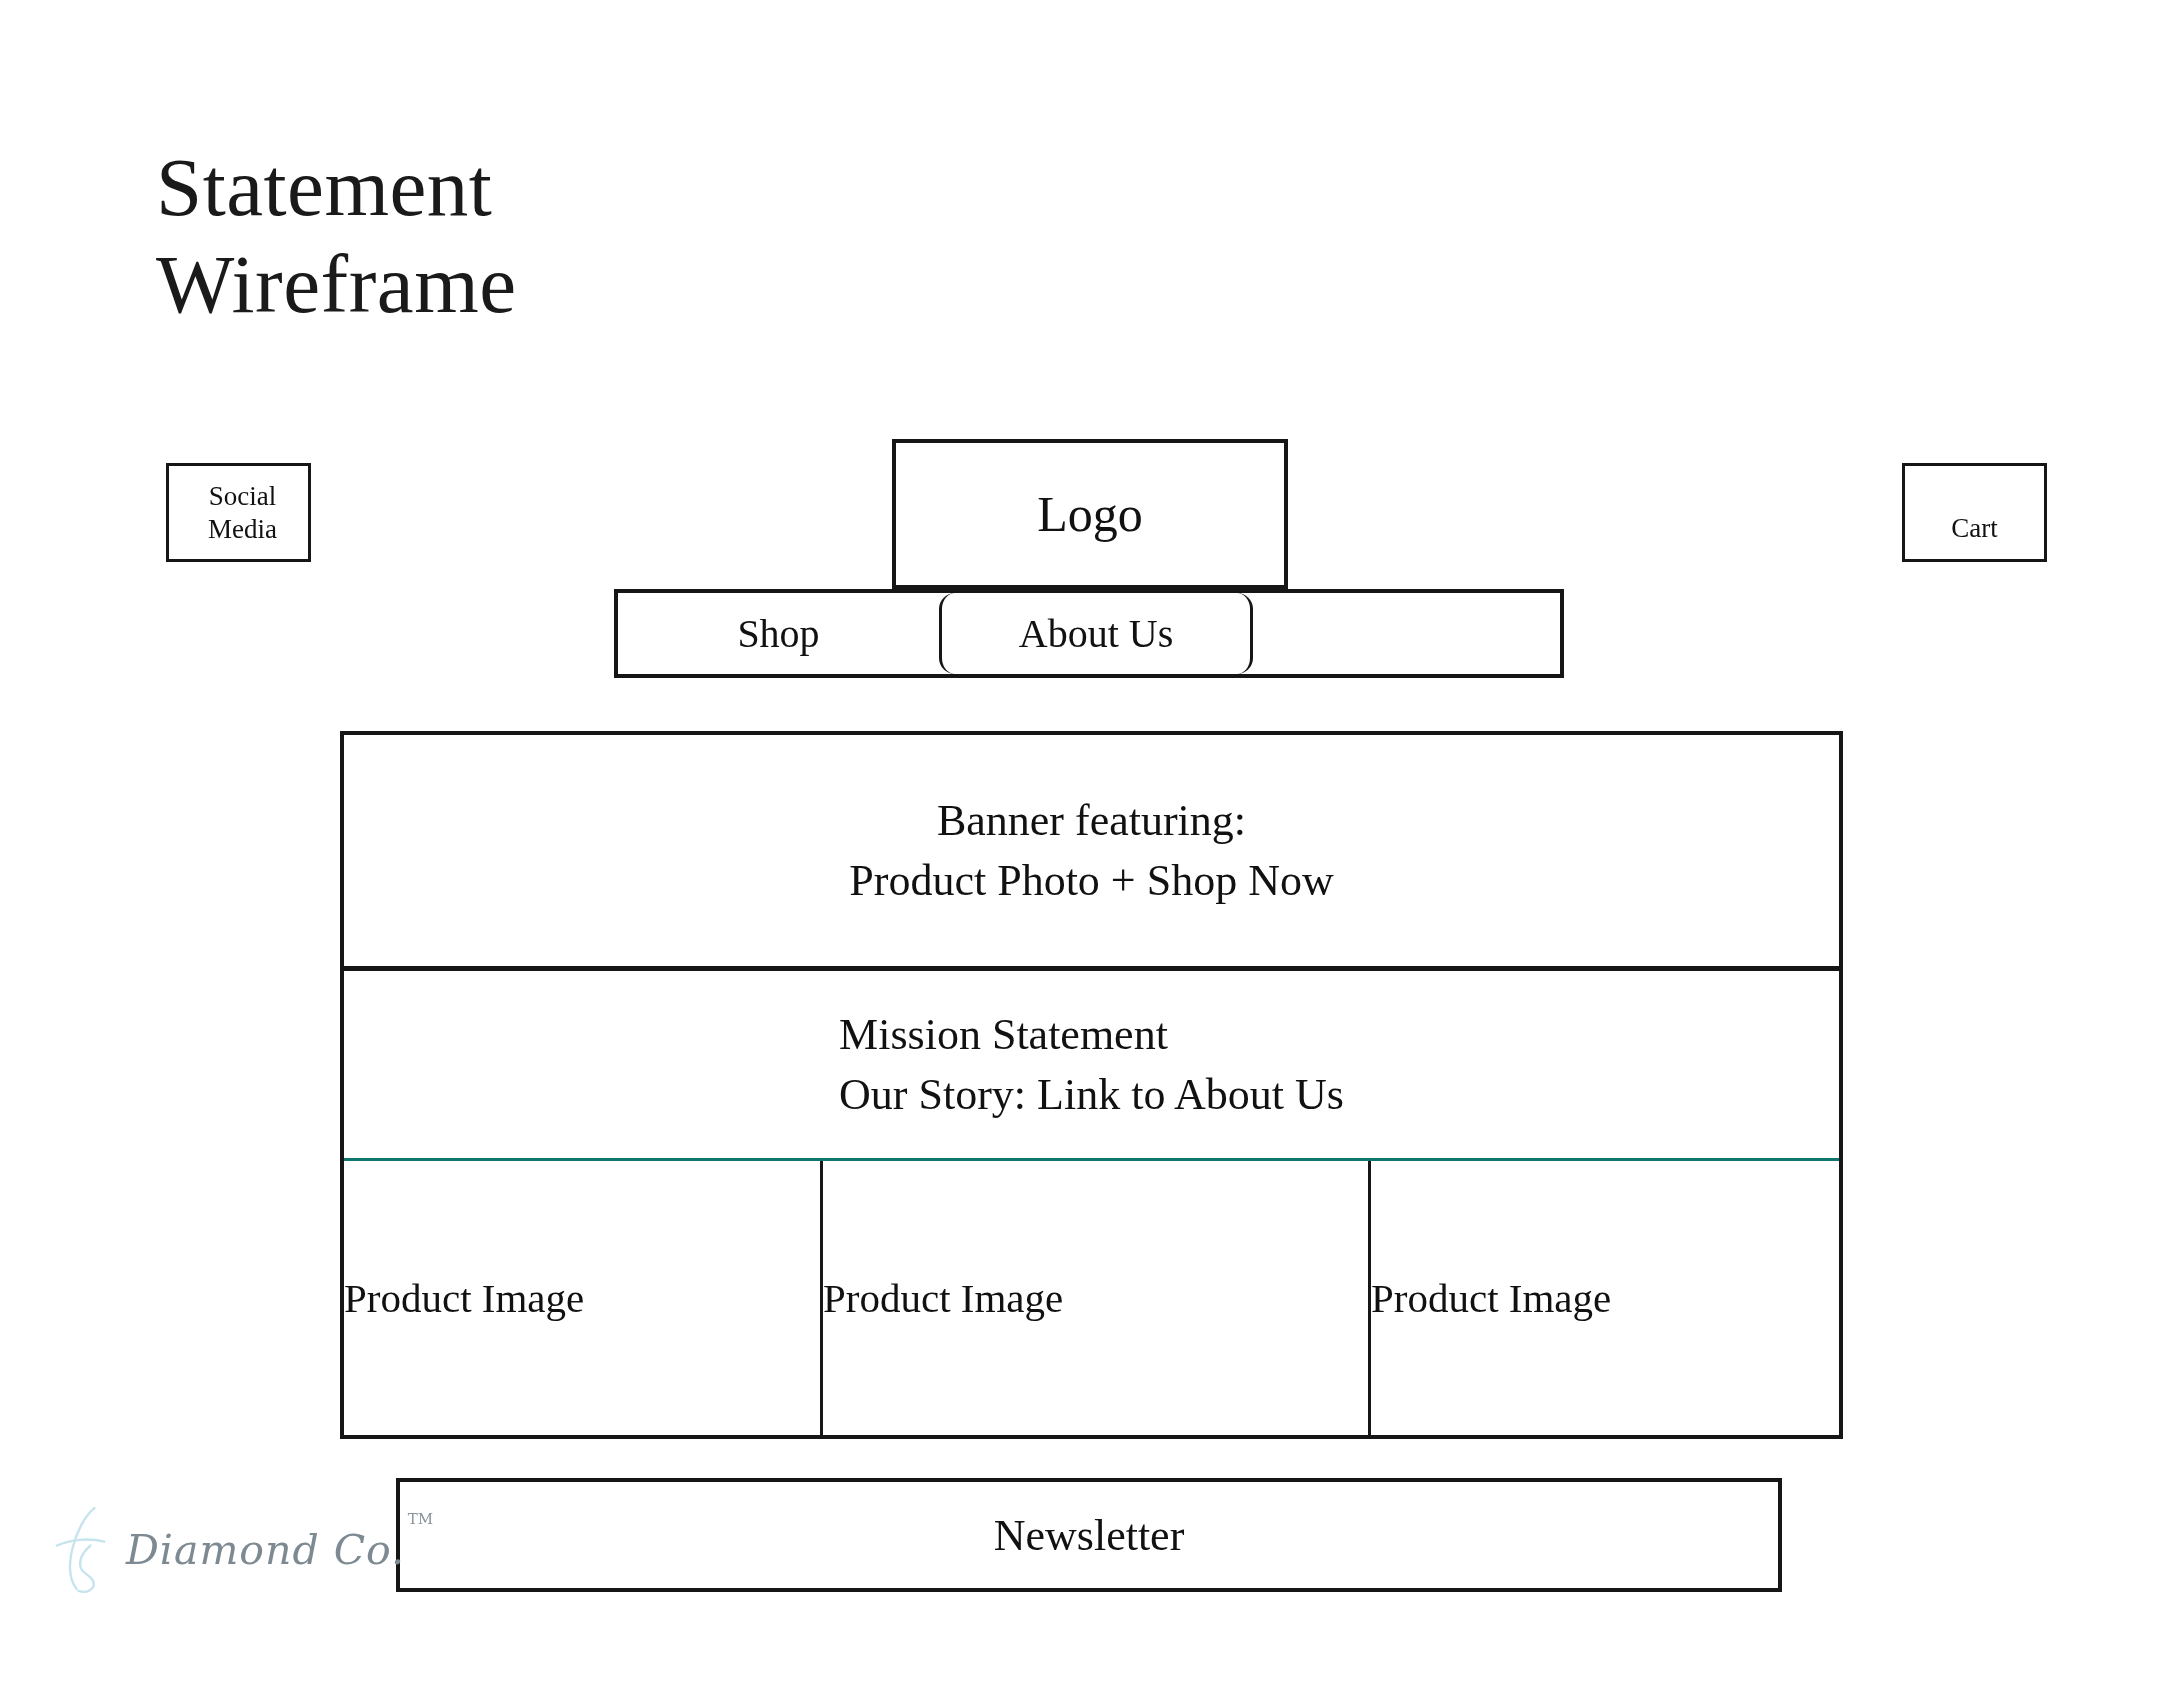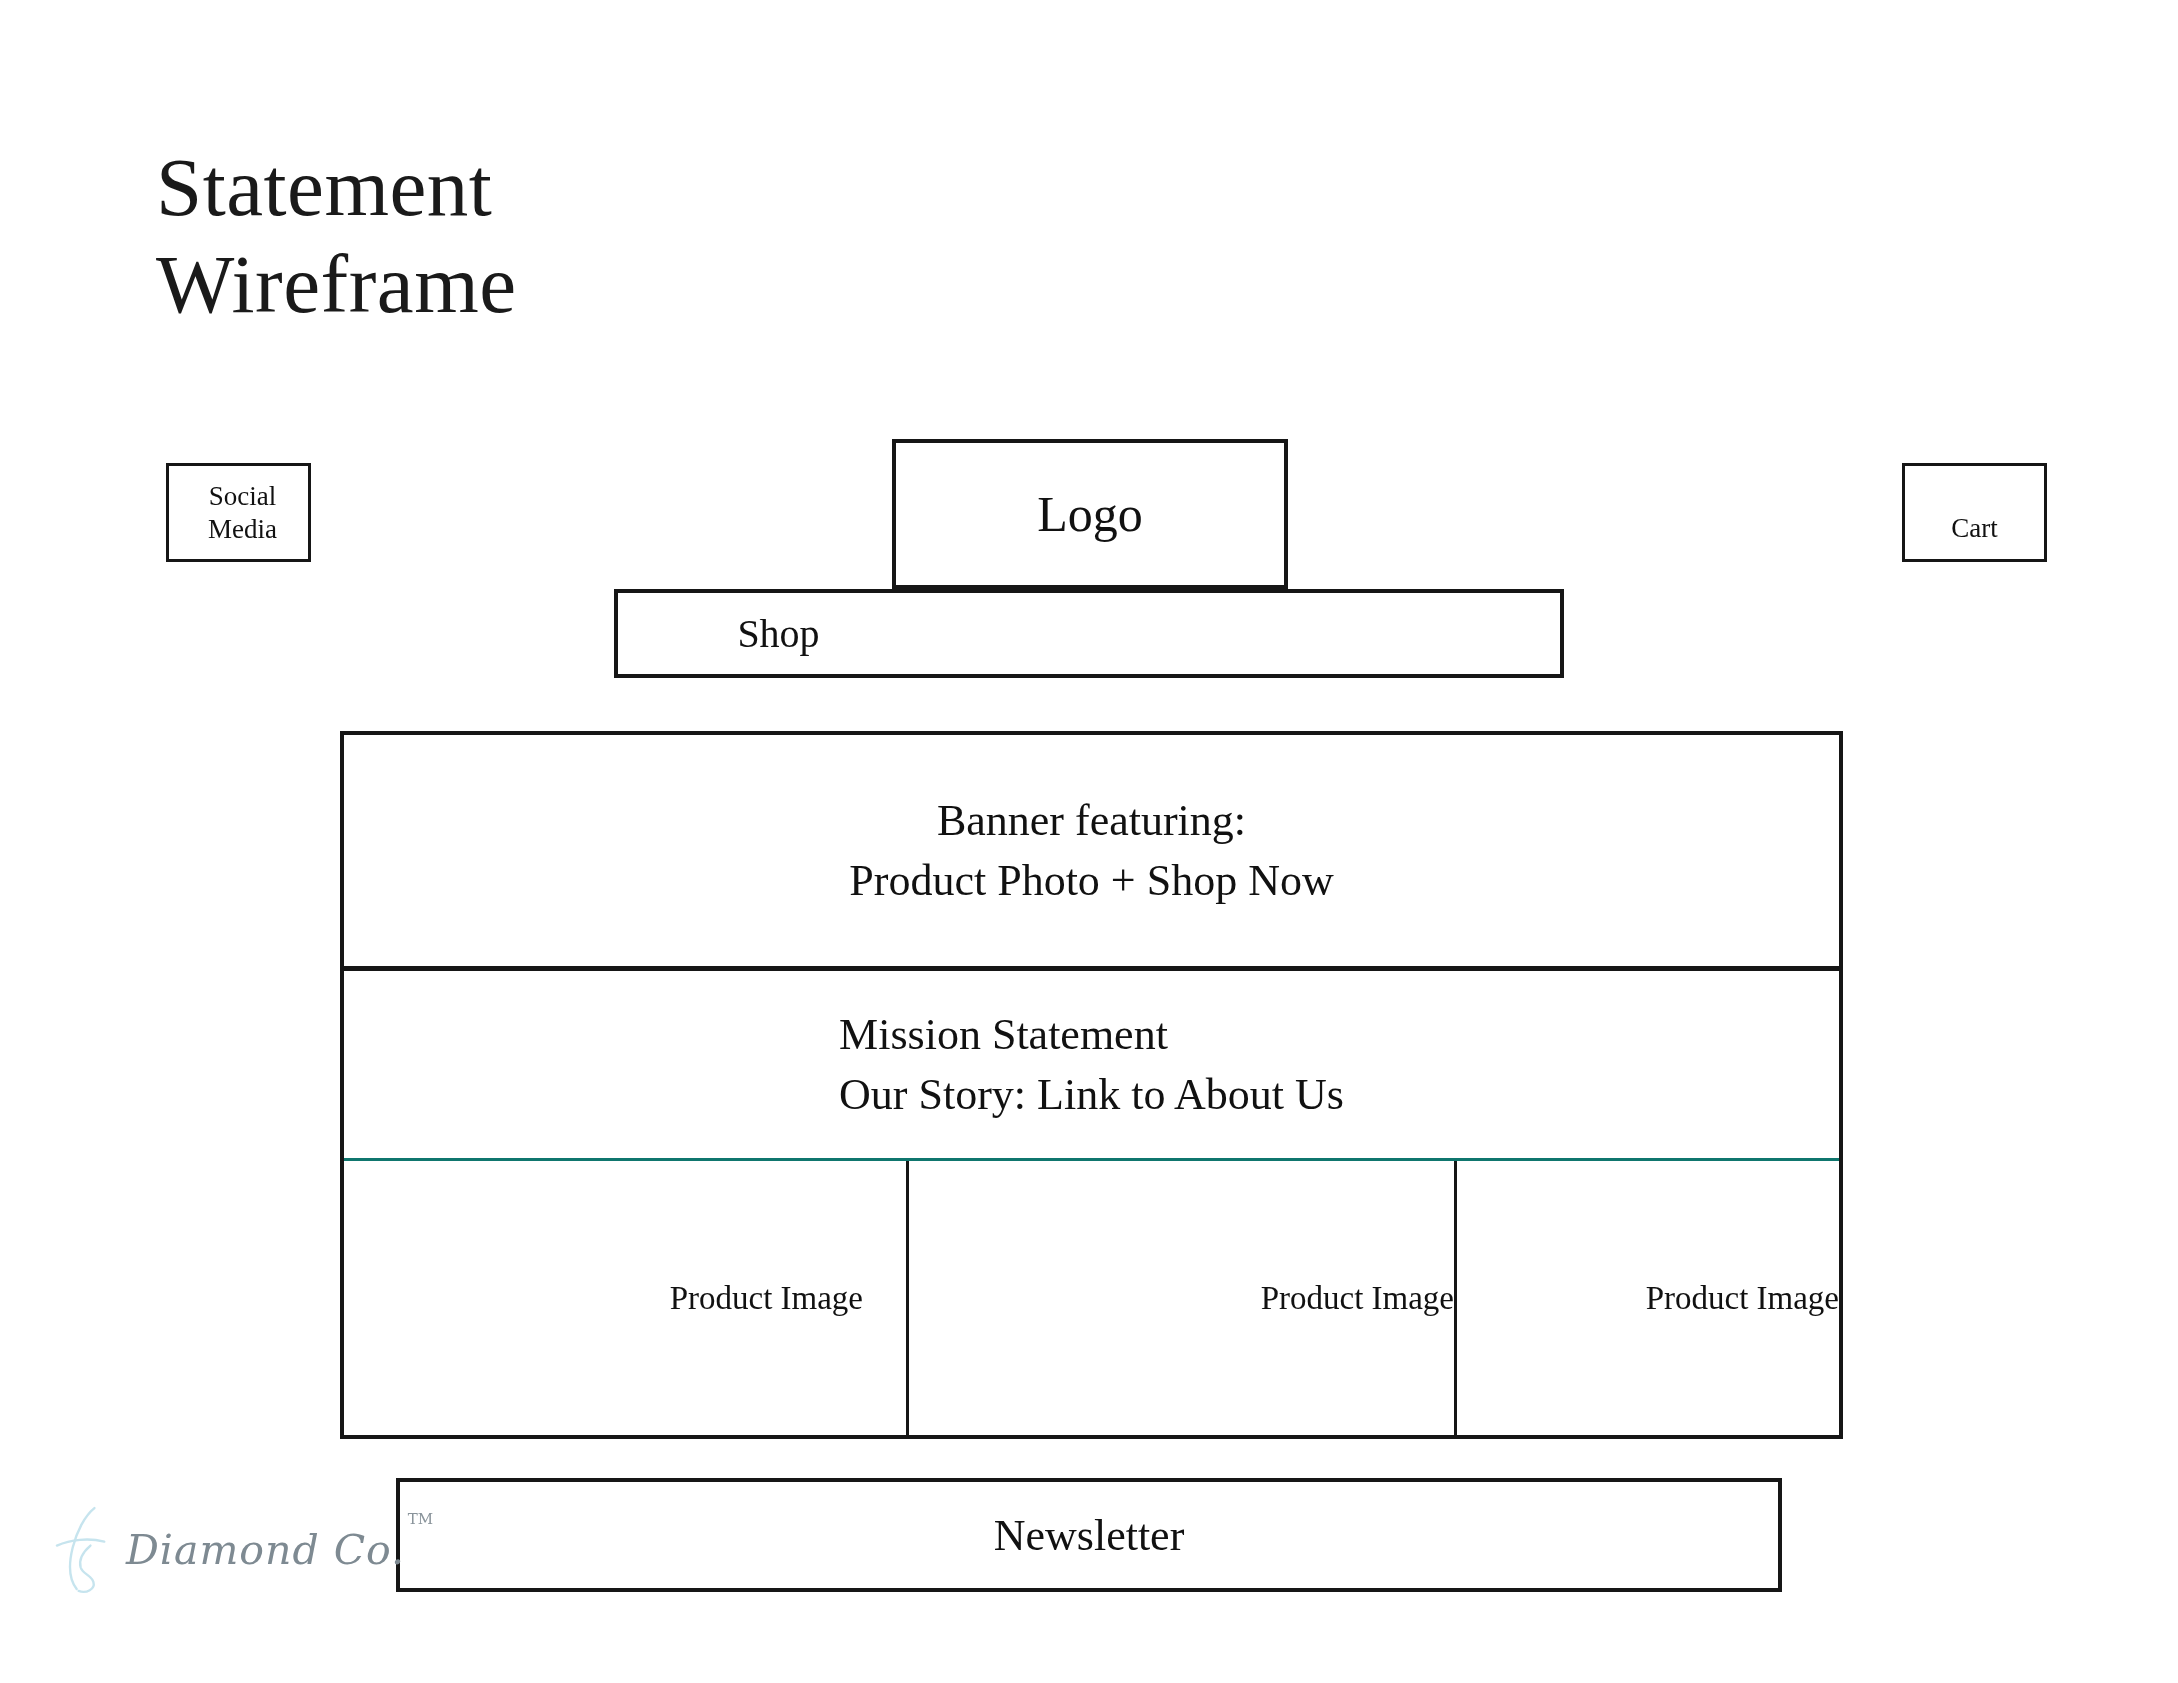--- a/index.html
+++ b/index.html
@@ -152,24 +152,23 @@
     white-space: pre-line;
   }
   #products-row {
     flex: 1;
     display: flex;
   }
   .product-cell {
     box-sizing: border-box;
     display: flex;
     align-items: center;
-    justify-content: flex-end;
-    font-size: 33px;
+    justify-content: flex-start;
+    font-size: 41px;
     text-align: center;
-    margin-left: 43px;
   }
   .product-cell.c1 { width: 476px; }
   .product-cell.c2 { width: 551px; border-left: 3px solid #161616; border-right: 3px solid #161616; }
   .product-cell.c3 { flex: 1; }
 
   
   #newsletter-box {
     left: 396px;
     top: 1478px;
     width: 1386px;
@@ -232,20 +231,23 @@
     <span class="lbl">Logo</span>
   </div>
 
   <div class="wf-box" id="cart-box">
     <span class="lbl">Cart</span>
   </div>
 
   <div id="nav-bar">
     <div class="nav-item shop">
       <span>Shop</span>
+    </div>
+    <div class="nav-item about">
+      <span>About Us</span>
     </div>
   </div>
 
   <div id="main-stack">
 
     <div id="banner-section">
       <span class="lbl">Banner featuring:
 Product Photo + Shop Now</span>
     </div>
 

